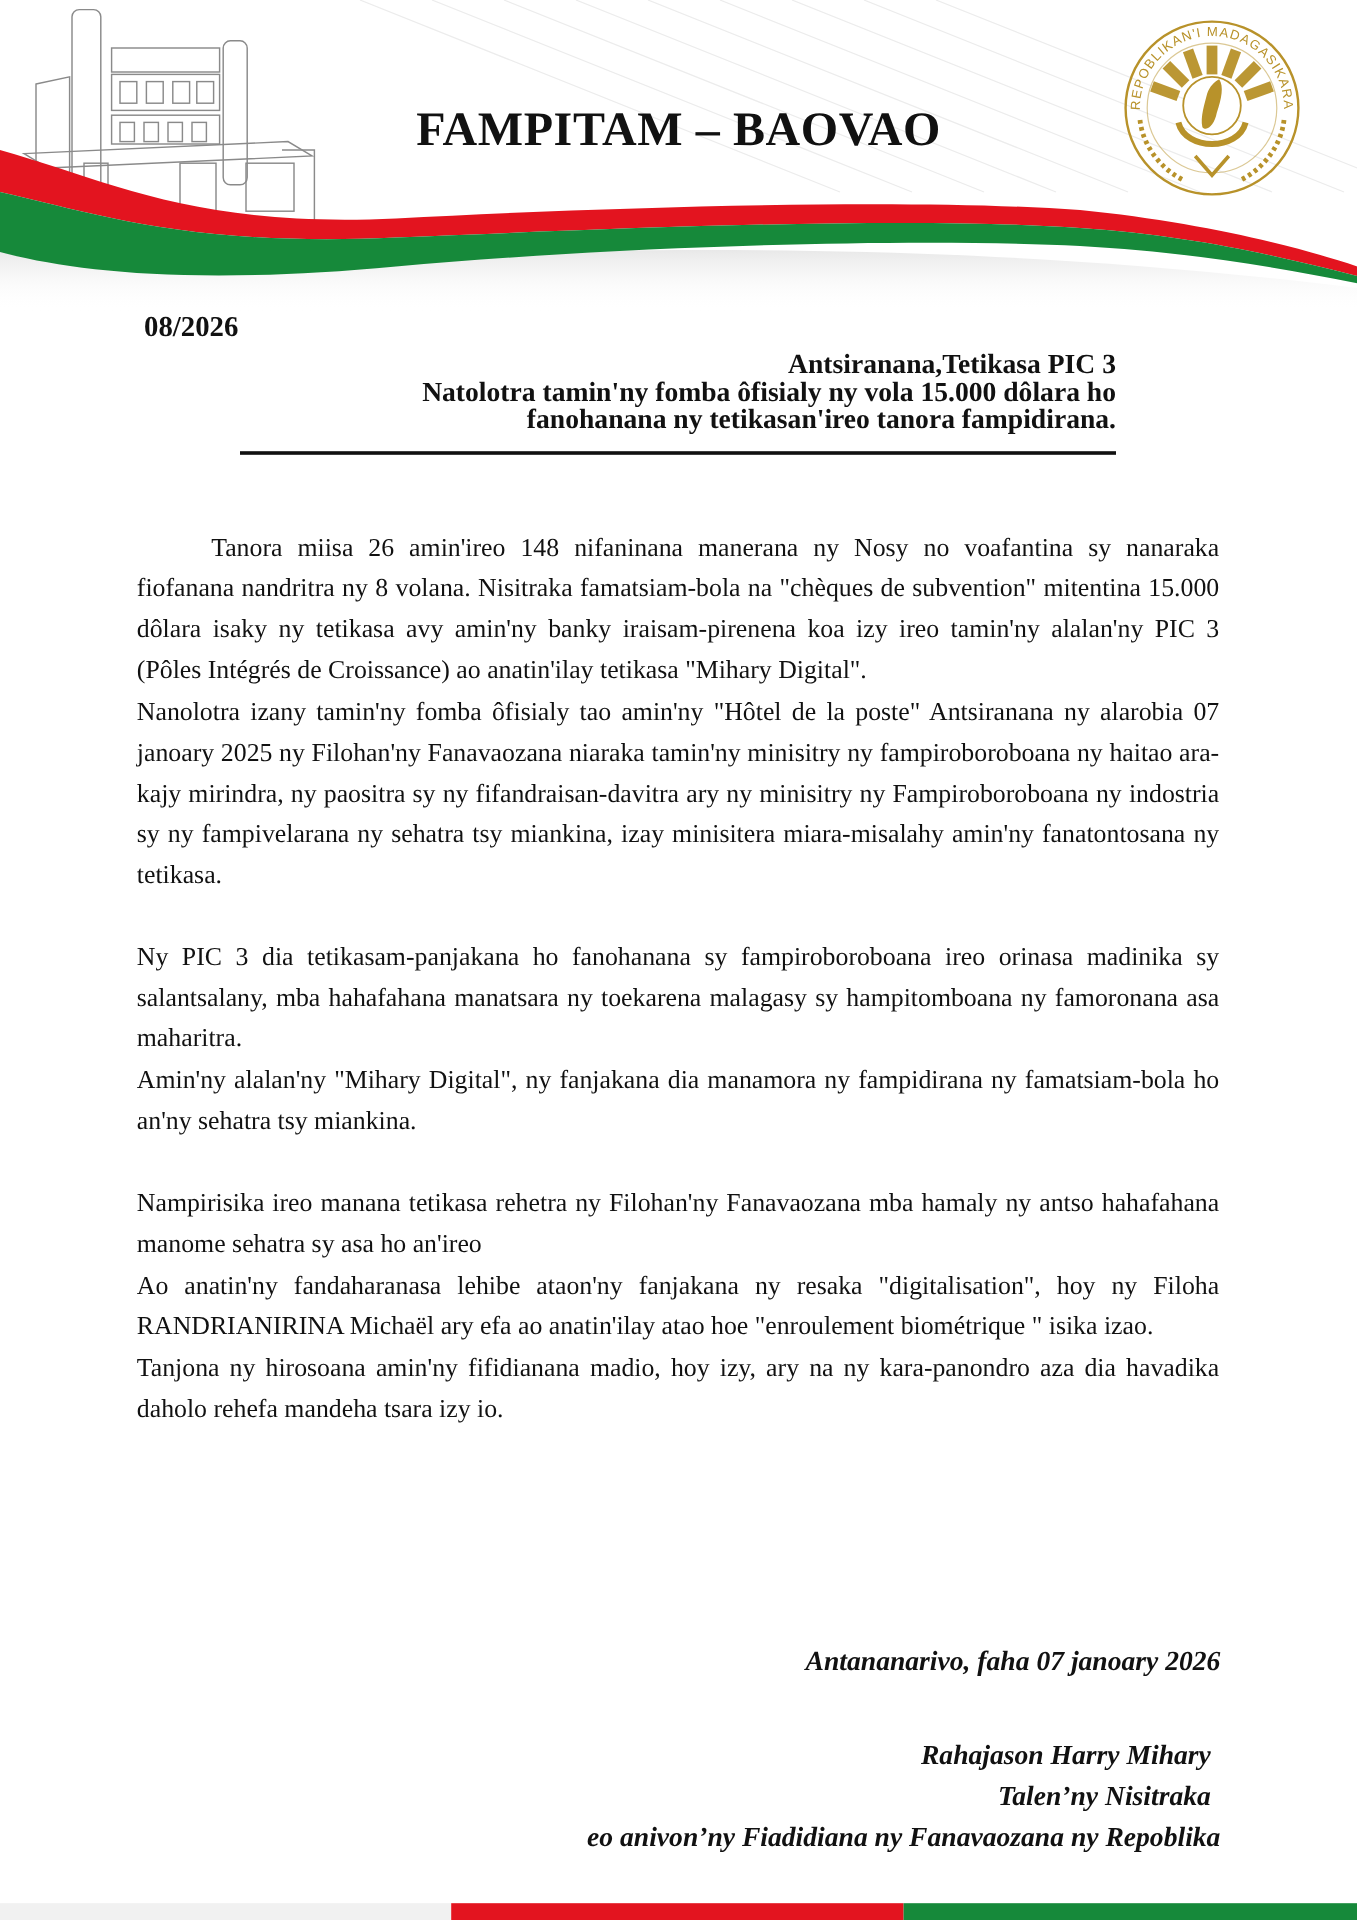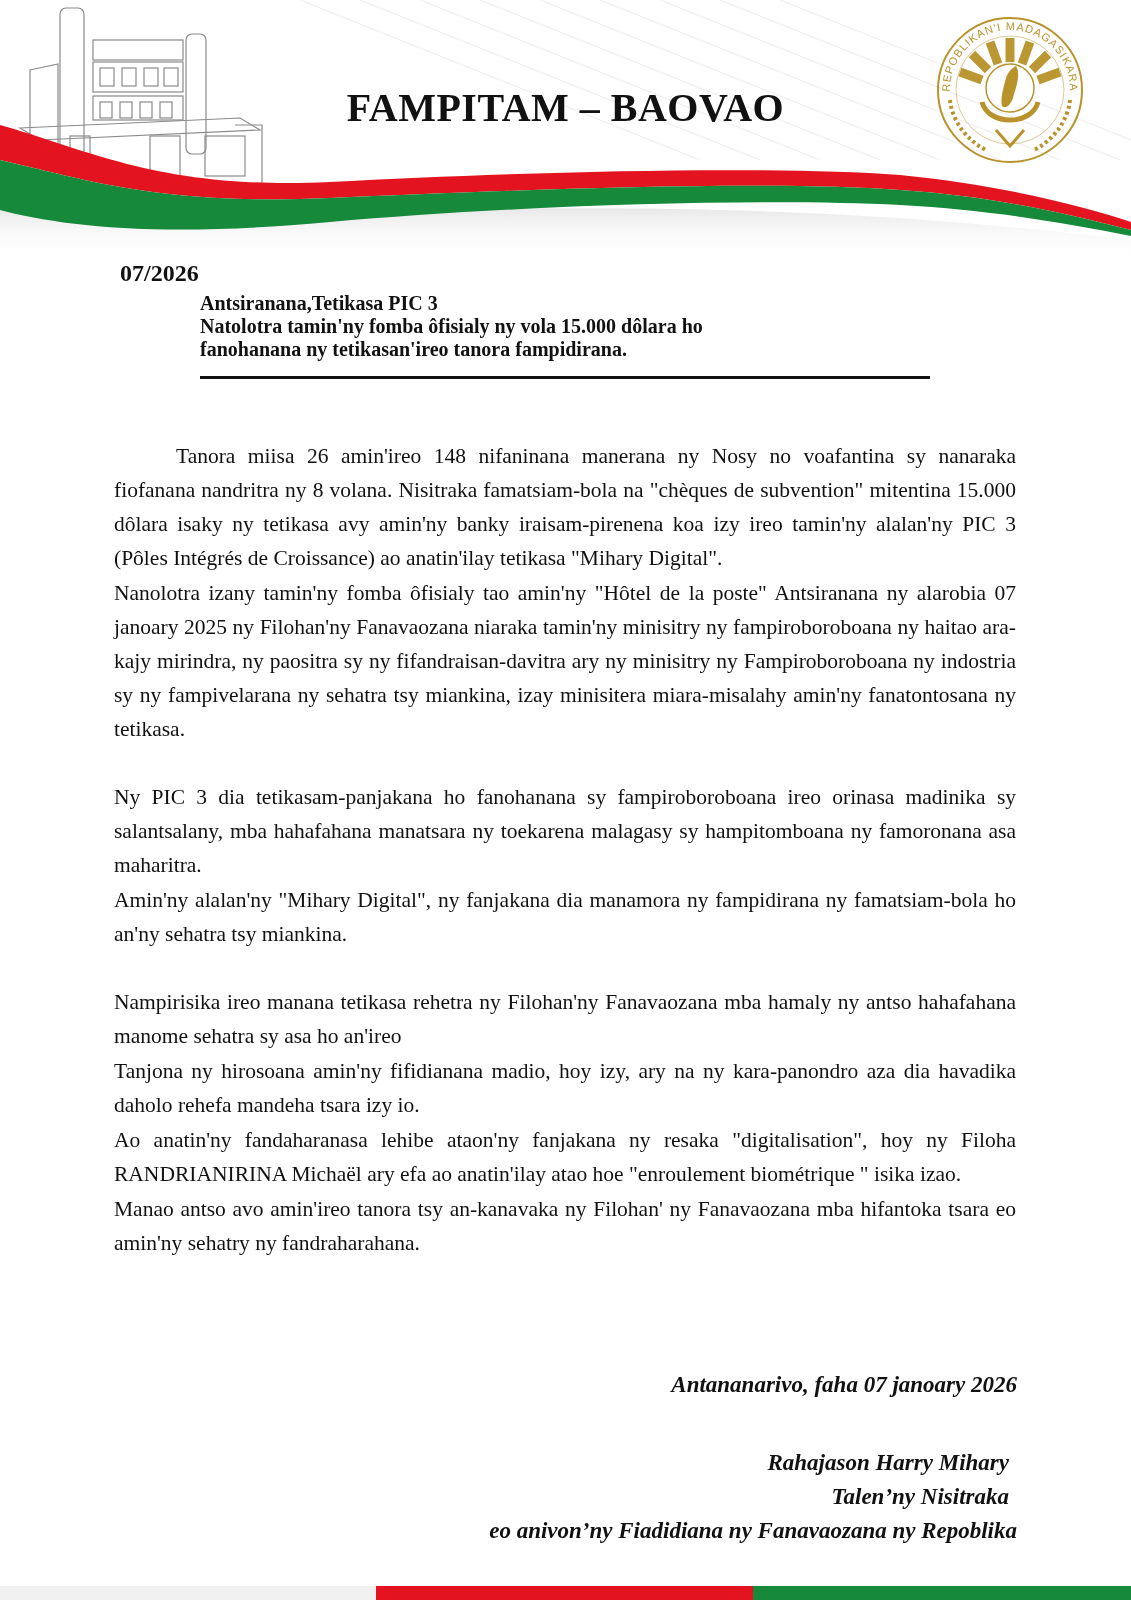--- a/index.html
+++ b/index.html
@@ -7,22 +7,22 @@
          font-family: "Liberation Serif", "DejaVu Serif", serif; color: #111; }
 
   .header { position: absolute; left: 0; top: 0; width: 1131px; height: 260px; }
   .header svg { position: absolute; left: 0; top: 0; }
 
   .header-title { position: absolute; left: 0; width: 1131px; top: 84px; text-align: center;
                   font-size: 40px; font-weight: bold; letter-spacing: 0.5px; color: #111; }
 
   .ref { position: absolute; left: 120px; top: 260px; font-size: 24px; font-weight: bold; }
 
-  .headline { position: absolute; left: 200px; width: 730px; top: 292px; text-align: left;
-              font-size: 20px; font-weight: bold; line-height: 23px; }
+  .headline { position: absolute; left: 200px; width: 730px; top: 292px; text-align: right;
+              font-size: 23px; font-weight: bold; line-height: 23px; }
   .headline-rule { position: absolute; left: 200px; width: 730px; top: 376px; height: 3px; background: #111; }
 
   .body-text { position: absolute; left: 113px; width: 904px; top: 438px;
                font-size: 21.5px; line-height: 34px; text-align: justify; }
   .body-text p { margin: 1px; }
   .body-text p.indent { text-indent: 62px; }
   .body-text p.gap { margin-top: 34px; }
 
   .date-line { position: absolute; right: 114px; top: 1372px; font-size: 23px;
                font-style: italic; font-weight: bold; text-align: left; }
@@ -111,38 +111,37 @@
       <path d="M60 10 C 58 30, 44 50, 24 60" stroke-width="4" stroke-dasharray="3 3"></path>
       <path id="sealarc" d="M-60 0 A 60 60 0 0 1 60 0" stroke="none"></path>
       <text font-family="Liberation Sans, sans-serif" font-size="11" fill="#b8922a" stroke="none" letter-spacing="1">
         <textPath href="#sealarc" startOffset="50%" text-anchor="middle">REPOBLIKAN'I MADAGASIKARA</textPath>
       </text>
     </g>
   </svg>
   <div class="header-title">FAMPITAM – BAOVAO</div>
 </div>
 
-<div class="ref">07/2026</div>
+<div class="ref">08/2026</div>
 
 <div class="headline">
   <div>Antsiranana,Tetikasa PIC 3</div>
   <div>Natolotra tamin'ny fomba ôfisialy ny vola 15.000 dôlara ho</div>
   <div>fanohanana ny tetikasan'ireo tanora fampidirana.</div>
 </div>
 <div class="headline-rule"></div>
 
 <div class="body-text">
   <p class="indent">Tanora miisa 26 amin'ireo 148  nifaninana  manerana ny Nosy  no voafantina sy nanaraka fiofanana nandritra ny 8 volana. Nisitraka famatsiam-bola na "chèques de subvention" mitentina 15.000 dôlara isaky ny tetikasa avy amin'ny banky iraisam-pirenena koa izy ireo tamin'ny alalan'ny  PIC 3 (Pôles Intégrés de Croissance) ao anatin'ilay tetikasa "Mihary Digital".</p>
   <p>Nanolotra izany tamin'ny fomba ôfisialy tao amin'ny "Hôtel de la poste" Antsiranana ny alarobia 07 janoary 2025 ny Filohan'ny Fanavaozana niaraka tamin'ny minisitry ny fampiroboroboana ny haitao ara-kajy mirindra, ny paositra sy ny fifandraisan-davitra ary ny minisitry ny Fampiroboroboana  ny indostria sy ny fampivelarana  ny sehatra tsy miankina, izay minisitera miara-misalahy amin'ny fanatontosana ny tetikasa.</p>
   <p class="gap">Ny PIC 3 dia tetikasam-panjakana ho fanohanana sy fampiroboroboana ireo orinasa madinika sy salantsalany, mba hahafahana manatsara ny toekarena malagasy sy hampitomboana ny famoronana asa maharitra.</p>
   <p>Amin'ny alalan'ny "Mihary Digital", ny fanjakana dia manamora ny fampidirana ny famatsiam-bola ho an'ny sehatra tsy miankina.</p>
   <p class="gap">Nampirisika ireo manana tetikasa rehetra ny Filohan'ny Fanavaozana mba hamaly ny antso hahafahana manome sehatra sy asa ho an'ireo</p>
+  <p>Ao anatin'ny fandaharanasa lehibe ataon'ny fanjakana ny resaka "digitalisation", hoy ny Filoha RANDRIANIRINA Michaël ary efa ao anatin'ilay atao hoe "enroulement biométrique " isika izao.</p>
   <p>Tanjona ny hirosoana amin'ny fifidianana madio, hoy izy, ary na ny kara-panondro aza dia havadika daholo rehefa mandeha tsara izy io.</p>
-  <p>Ao anatin'ny fandaharanasa lehibe ataon'ny fanjakana ny resaka "digitalisation", hoy ny Filoha RANDRIANIRINA Michaël ary efa ao anatin'ilay atao hoe "enroulement biométrique " isika izao.</p>
-  <p>Manao antso avo amin'ireo tanora tsy an-kanavaka ny Filohan' ny Fanavaozana mba hifantoka tsara eo amin'ny sehatry ny fandraharahana.</p>
 </div>
 
 <div class="date-line">Antananarivo, faha 07 janoary 2026</div>
 
 <div class="signature">
   <div class="name">Rahajason Harry Mihary</div>
   <div class="role">Talen’ny Nisitraka</div>
   <div>eo anivon’ny Fiadidiana ny Fanavaozana ny Repoblika</div>
 </div>
 

